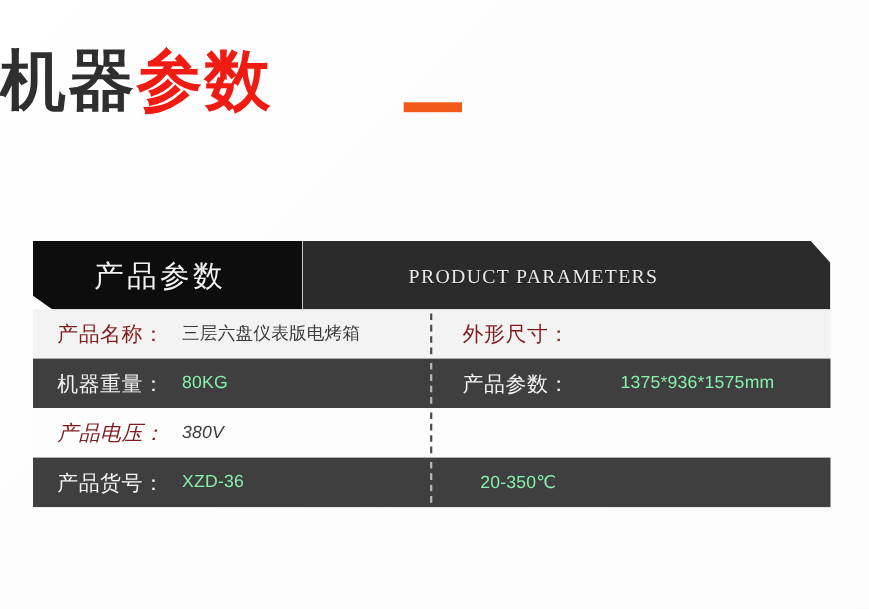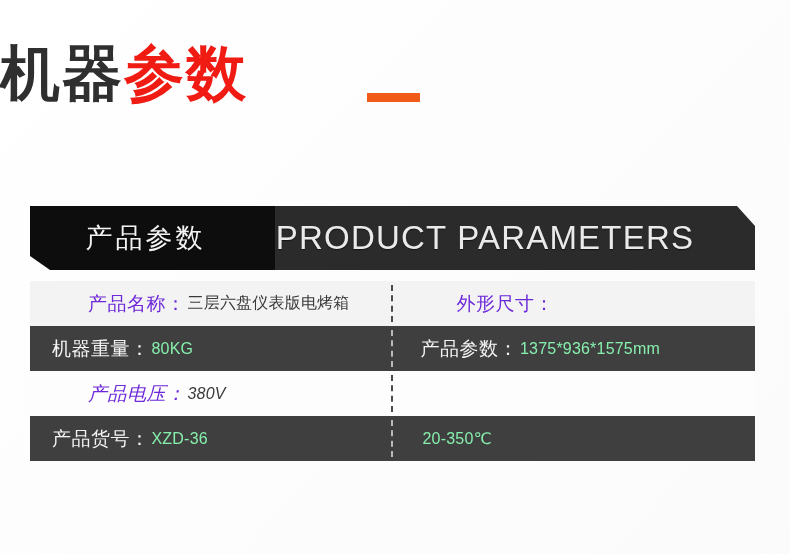--- a/index.html
+++ b/index.html
@@ -50,21 +50,21 @@
     top: 93px;
     width: 53px;
     height: 9px;
     background: #f15a18;
   }
 
   
   .header-bar {
     position: absolute;
     left: 30px;
-    top: 206px;
+    top: 219px;
     width: 676px;
     height: 64px;
   }
   .header-left {
     position: absolute;
     left: 0;
     top: 0;
     width: 245px;
     height: 64px;
     background: #0d0d0d;
@@ -91,24 +91,25 @@
     background: #2b2b2b;
     clip-path: polygon(0 0, calc(100% - 18px) 0, 100% 20px, 100% 100%, 0 100%);
     display: flex;
     align-items: center;
     justify-content: center;
     box-sizing: border-box;
     padding-right: 60px;
   }
   .header-right-label {
     color: #eaeaea;
-    font-size: 33px;
+    font-size: 18px;
     letter-spacing: 1.2px;
     font-weight: 400;
     text-shadow: 0 1px 1px rgba(0,0,0,0.55);
+    font-family: Liberation Serif, serif;
   }
 
   
   .spec-table {
     position: absolute;
     left: 30px;
     top: 281px;
     width: 725px;
   }
   .spec-row {
@@ -130,36 +131,36 @@
   .spec-cell {
     flex: 0 0 50%;
     display: flex;
     align-items: center;
     box-sizing: border-box;
     padding-left: 22px;
     overflow: hidden;
   }
   .spec-cell.right-cell {
     padding-left: 28px;
+    gap: 30px;
   }
   .spec-label {
     font-size: 19px;
     white-space: nowrap;
     letter-spacing: 0.5px;
   }
   .spec-value {
     font-size: 16px;
     white-space: nowrap;
-    margin-left: 2px;
+    margin-left: 16px;
     letter-spacing: 0.2px;
   }
   .spec-row.light .spec-label,
   .spec-row.lighter .spec-label {
-    color: #6d28d9;
-    margin-left: 36px;
+    color: #7f1d1d;
   }
   .spec-row.light .spec-value,
   .spec-row.lighter .spec-value {
     color: #3a3a3a;
   }
   .spec-row.dark .spec-label {
     color: #f4f4f4;
   }
   .spec-row.dark .spec-value {
     color: #86efac;

